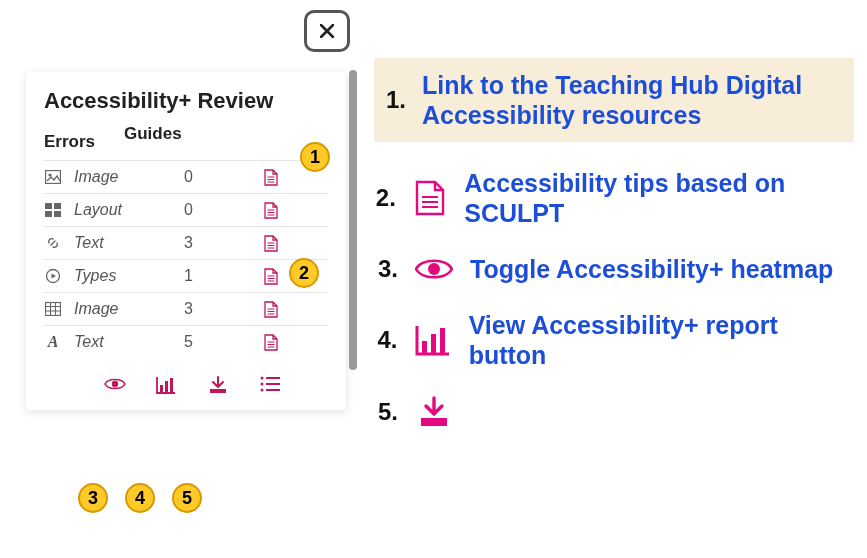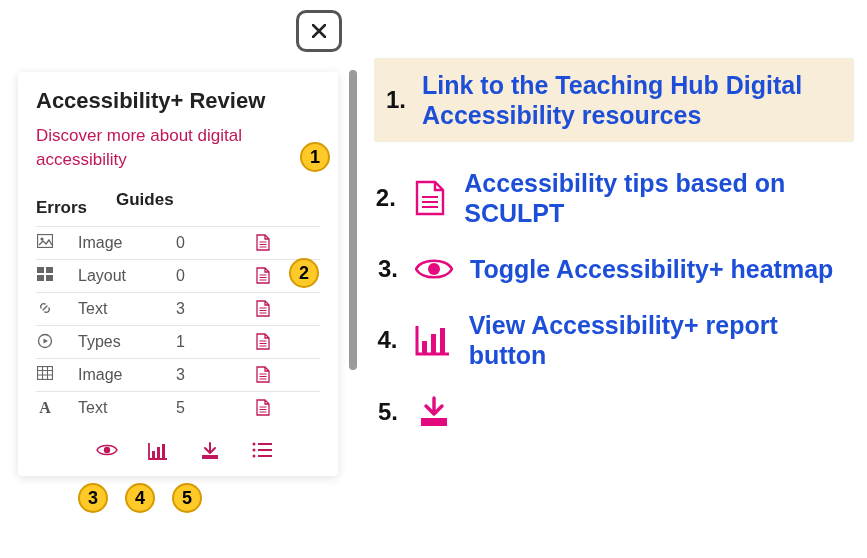--- a/index.html
+++ b/index.html
@@ -6,21 +6,21 @@
     body {
       font-family: Helvetica, Arial, sans-serif;
       width: 867px;
       height: 558px;
       background: #fff;
       position: relative;
       overflow: hidden;
     }
     .panel {
       position: absolute;
-      left: 8px;
+      left: 16px;
       top: 10px;
       width: 340px;
       background: #fff;
     }
     .close-wrap {
       display: flex;
       justify-content: flex-end;
       padding-right: 6px;
     }
     .close-btn {
@@ -72,23 +72,24 @@
     .row {
       display: flex;
       align-items: center;
       border-top: 1px solid #e5e5e5;
       padding: 7px 0;
       font-size: 16px;
       color: #555;
     }
     .row .type-cell {
       display: flex;
-      align-items: flex-start;
-      gap: 24px;
+      align-items: center;
+      gap: 12px;
       flex: 0 0 140px;
+      font-style: italic;
     }
     .row .err-cell { flex: 0 0 80px; }
     .row .guide-cell { flex: 0 0 70px; color: #c1175a; cursor: pointer; }
     .type-icon { width: 18px; display:inline-flex; justify-content:center; color:#666; }
     .toolbar {
       display: flex;
       gap: 30px;
       padding: 18px 0 6px 60px;
     }
     .toolbar .tool {
@@ -175,21 +176,20 @@
   <div class="close-wrap">
     <div class="close-btn">
       <svg width="14" height="14" viewBox="0 0 14 14">
           <path d="M1 1 L13 13 M13 1 L1 13" stroke="#222" stroke-width="2.6" stroke-linecap="round"></path>
         </svg>
     </div>
   </div>
 
   <div class="card">
     <div class="card-title">Accessibility+ Review</div>
-    <a class="discover-link">Discover more about digital accessibility</a>
 
     <div class="tbl-head">
       <div class="col-err">Errors</div>
       <div class="col-guide">Guides</div>
     </div>
 
     <div class="row">
       <div class="type-cell">
         <span class="type-icon">
             <svg width="16" height="14" viewBox="0 0 16 14">

